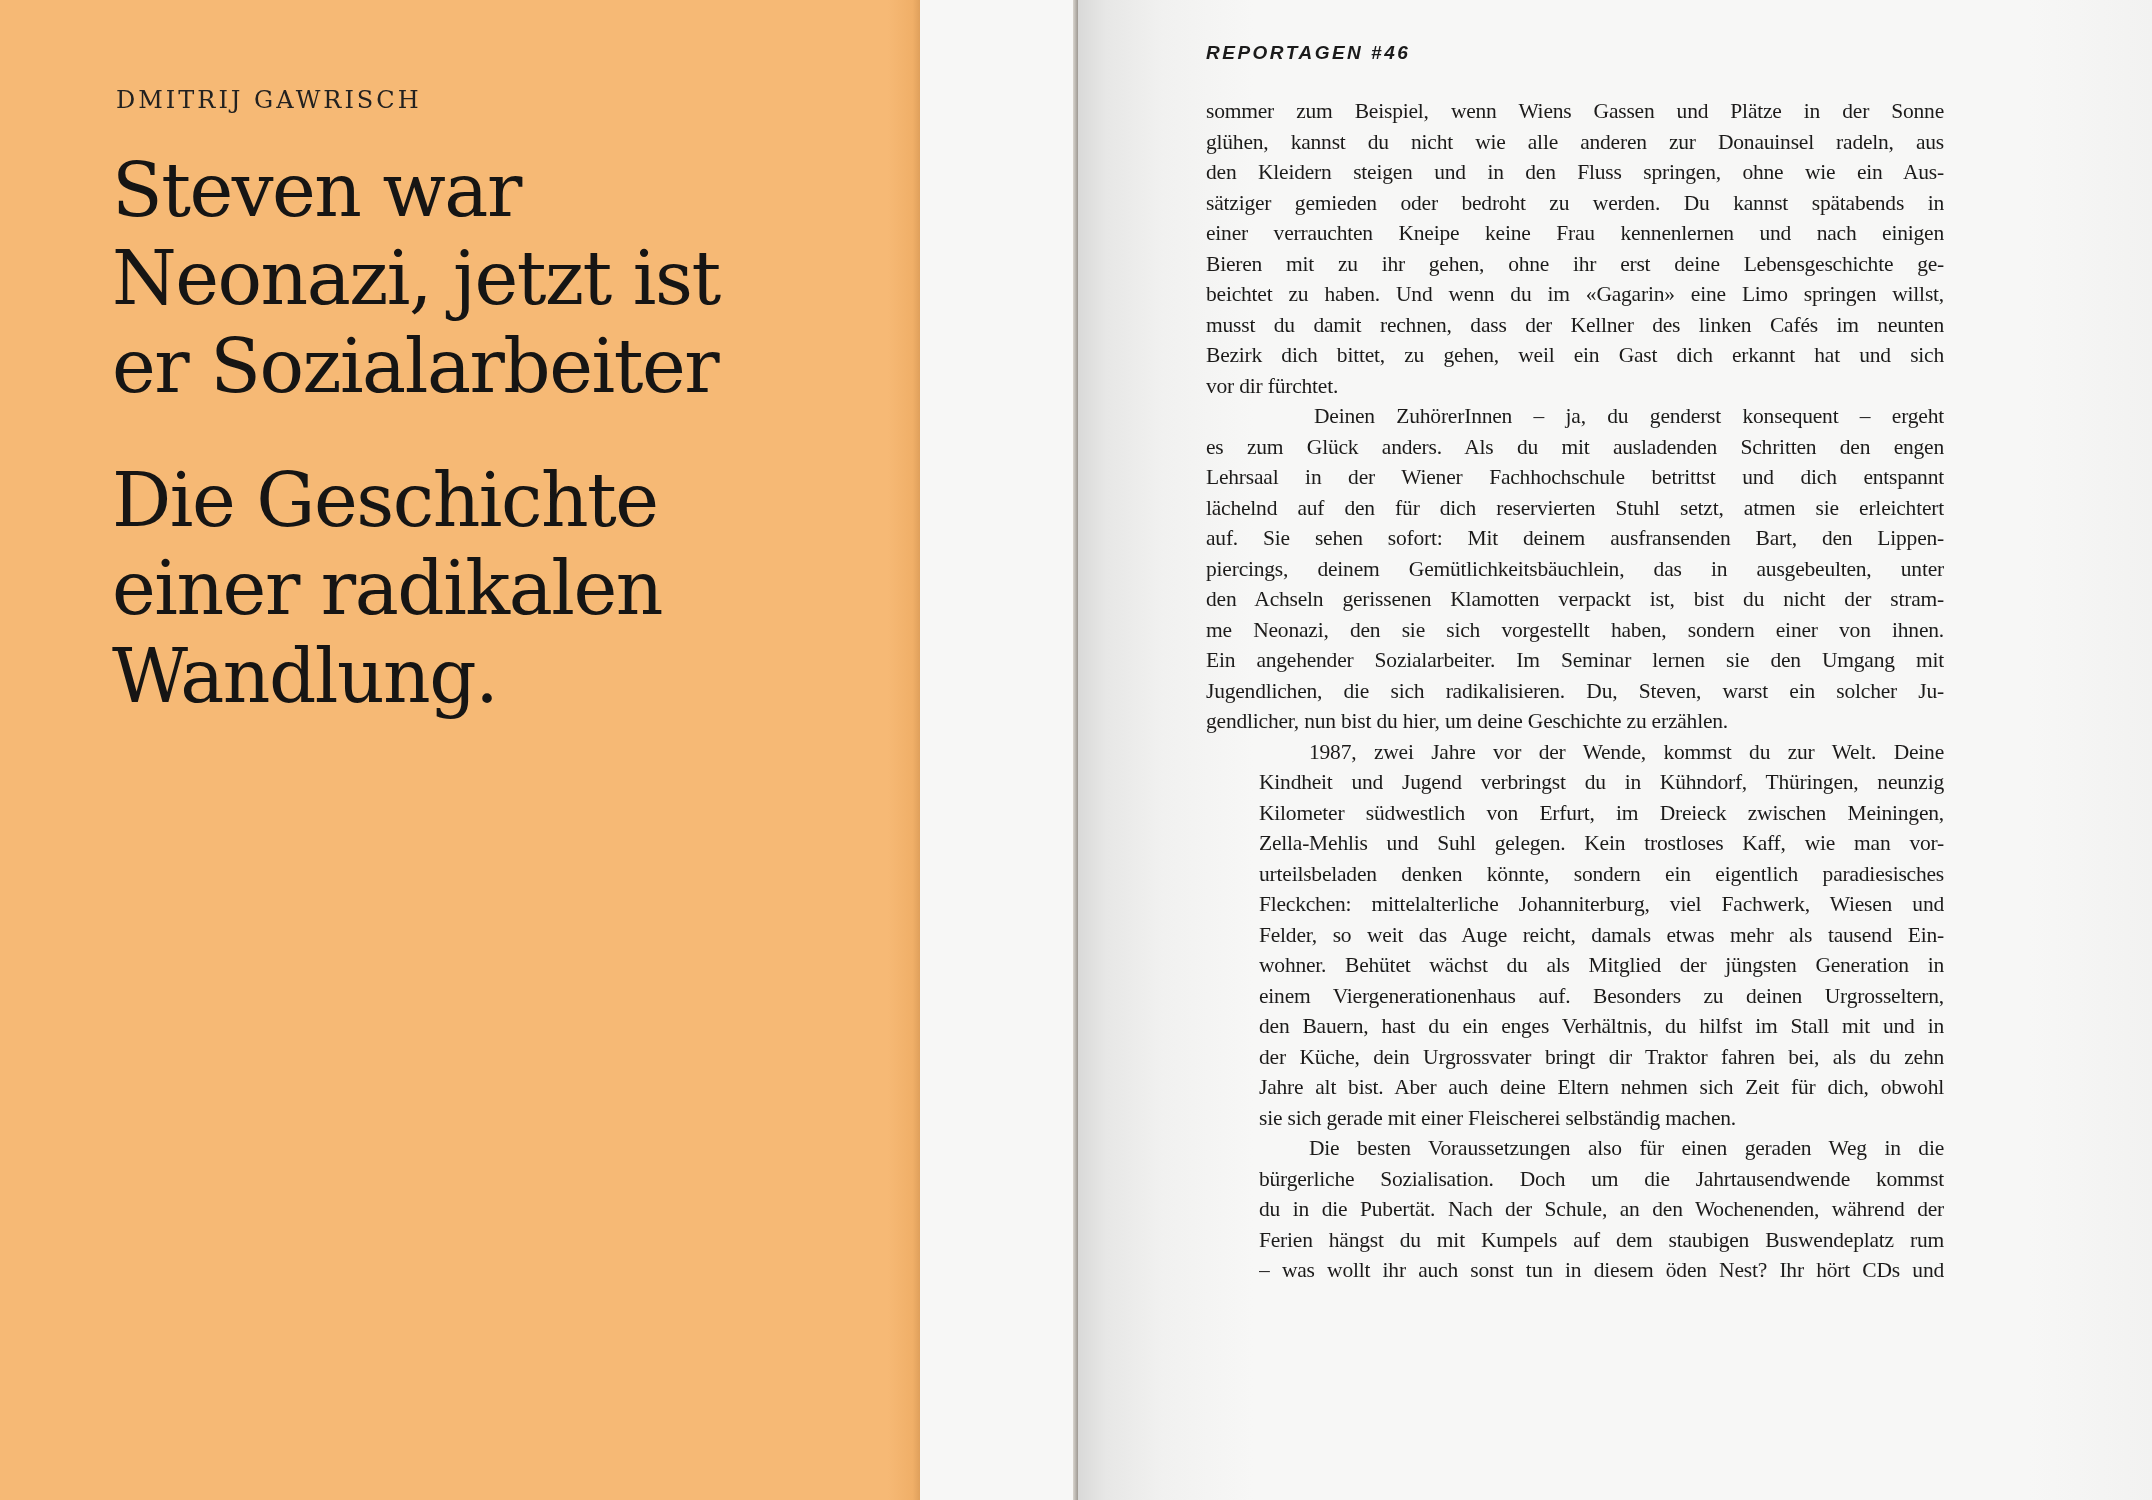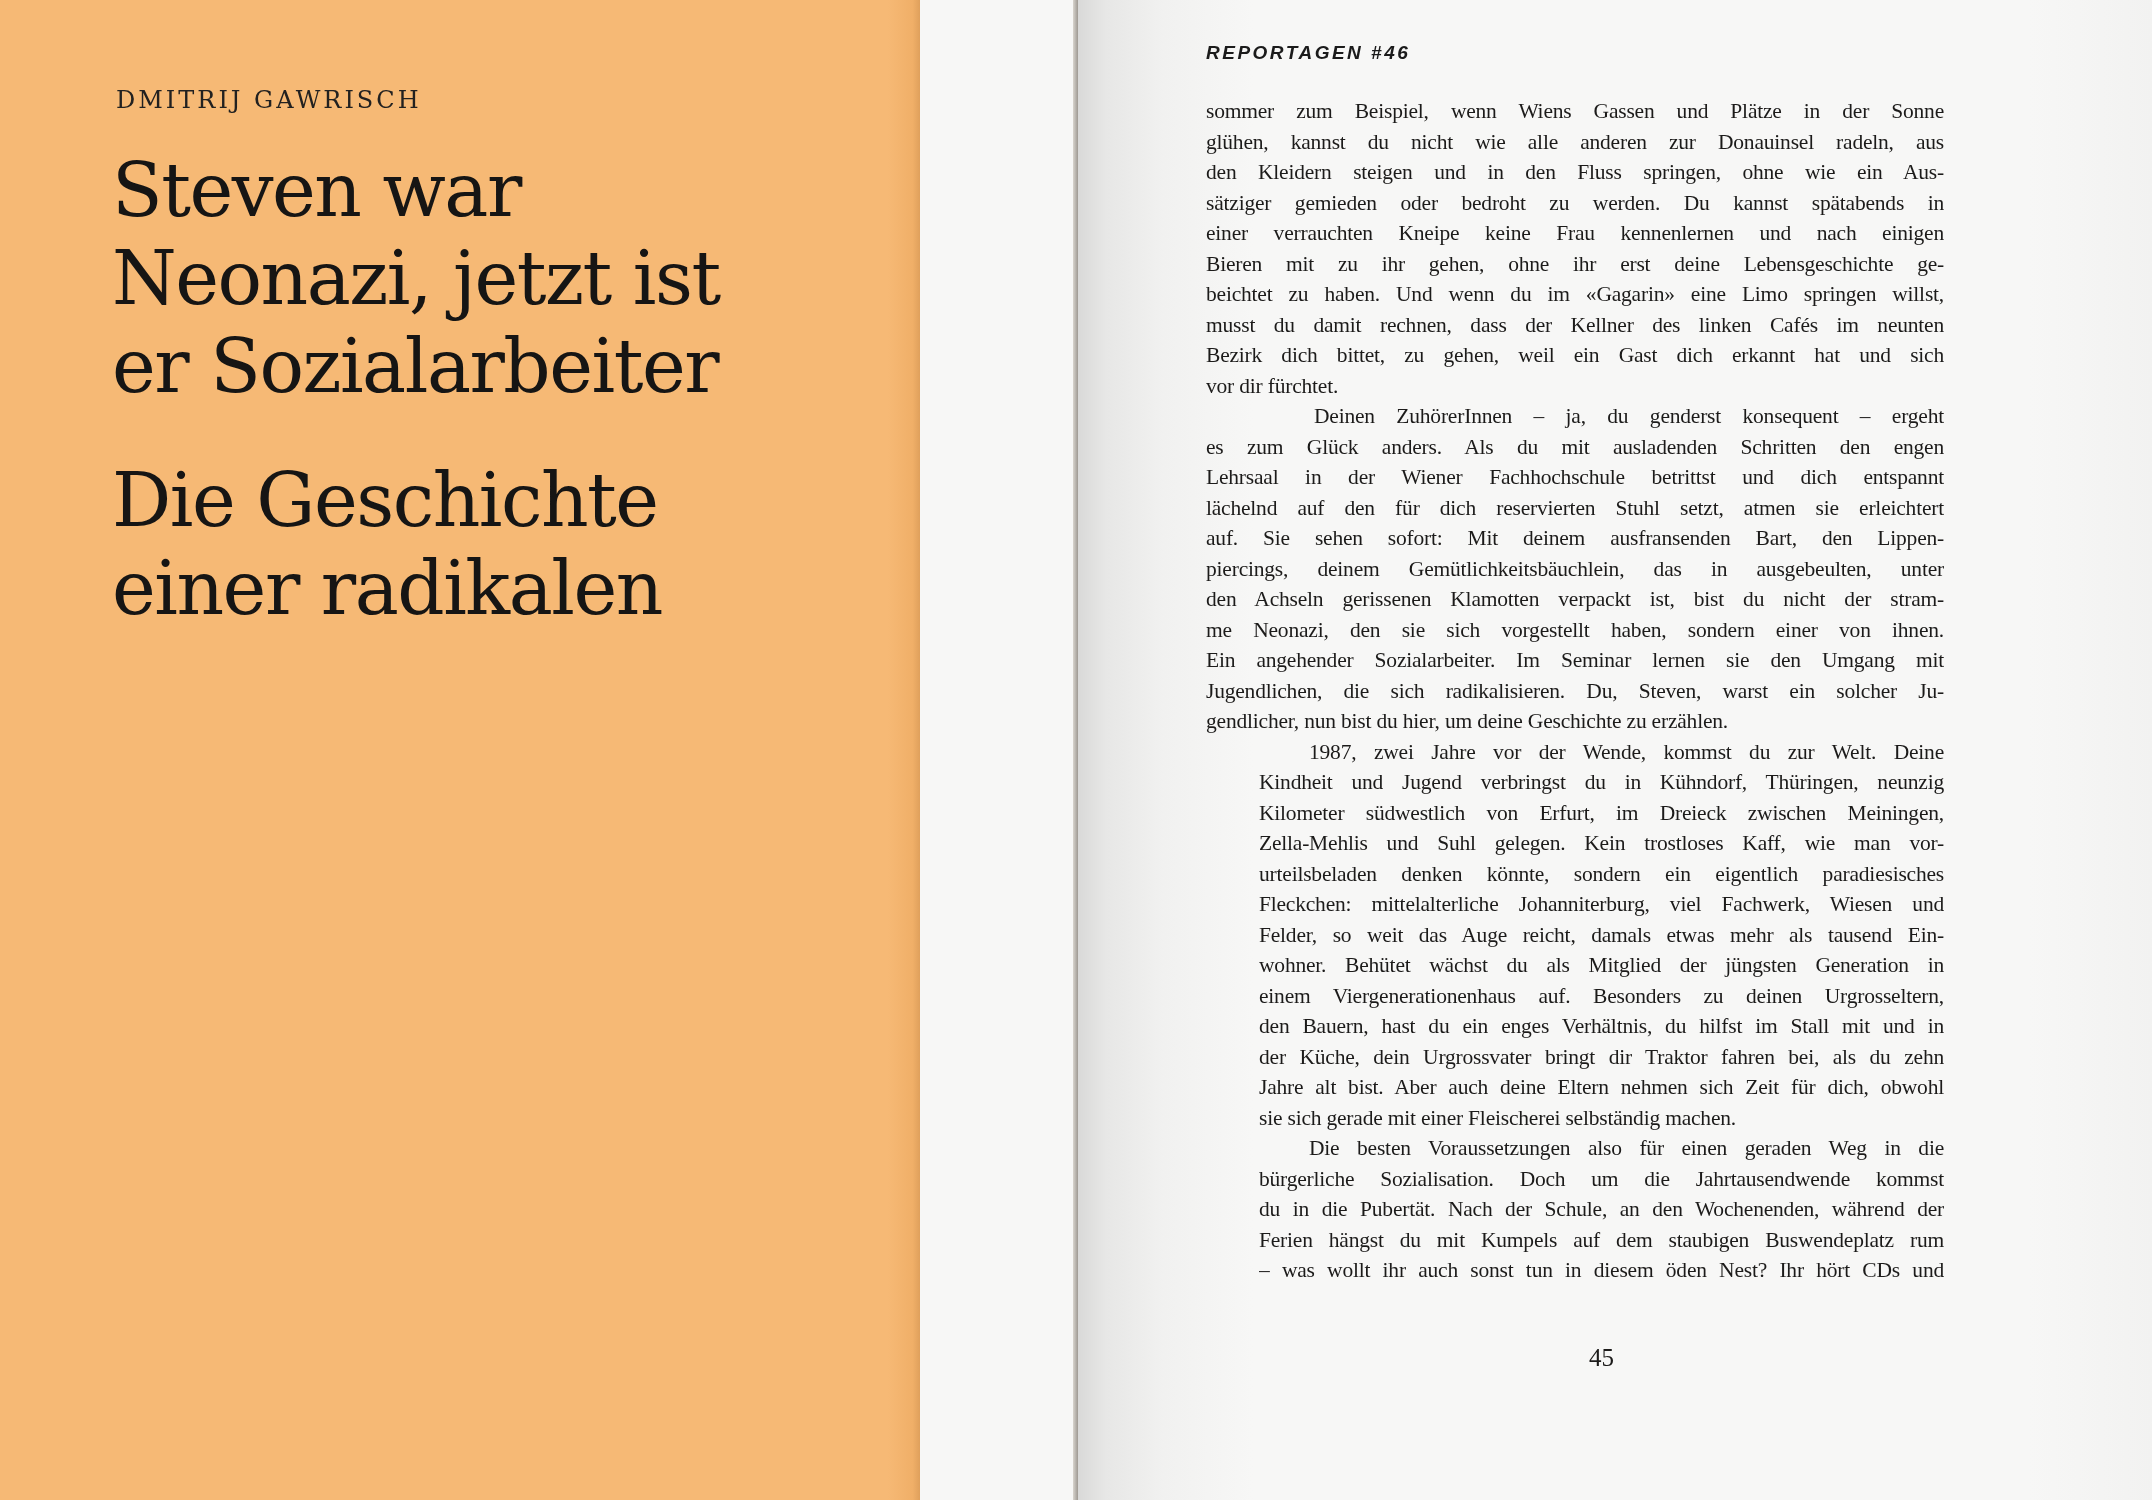--- a/index.html
+++ b/index.html
@@ -68,20 +68,21 @@
   <div class="page-left">
     <div class="author">DMITRIJ GAWRISCH</div>
     <div class="headline">
         <div>Steven war</div>
         <div>Neonazi, jetzt ist</div>
         <div>er Sozialarbeiter</div>
       </div>
     <div class="subheadline">
         <div>Die Geschichte</div>
         <div>einer radikalen</div>
+        <div>Wandlung.</div>
       </div>
   </div>
 
   <div class="spine"></div>
 
   <div class="page-right">
     <div class="running-header">REPORTAGEN #46</div>
     <div class="bodycol">
         <div class="para">
           <div class="line">sommer zum Beispiel, wenn Wiens Gassen und Plätze in der Sonne</div>
@@ -124,16 +125,15 @@
           <div class="line last">sie sich gerade mit einer Fleischerei selbständig machen.</div>
         </div>
         <div class="para shifted indent">
           <div class="line first">Die besten Voraussetzungen also für einen geraden Weg in die</div>
           <div class="line">bürgerliche Sozialisation. Doch um die Jahrtausendwende kommst</div>
           <div class="line">du in die Pubertät. Nach der Schule, an den Wochenenden, während der</div>
           <div class="line">Ferien hängst du mit Kumpels auf dem staubigen Buswendeplatz rum</div>
           <div class="line">– was wollt ihr auch sonst tun in diesem öden Nest? Ihr hört CDs und</div>
         </div>
       </div>
-    <div class="page-number">45</div>
   </div>
 
 </div>
 
 </body></html>

